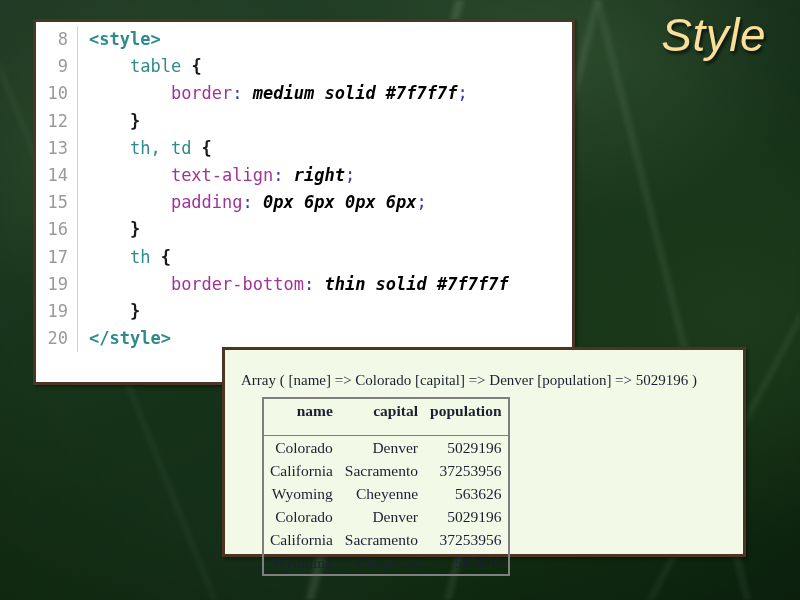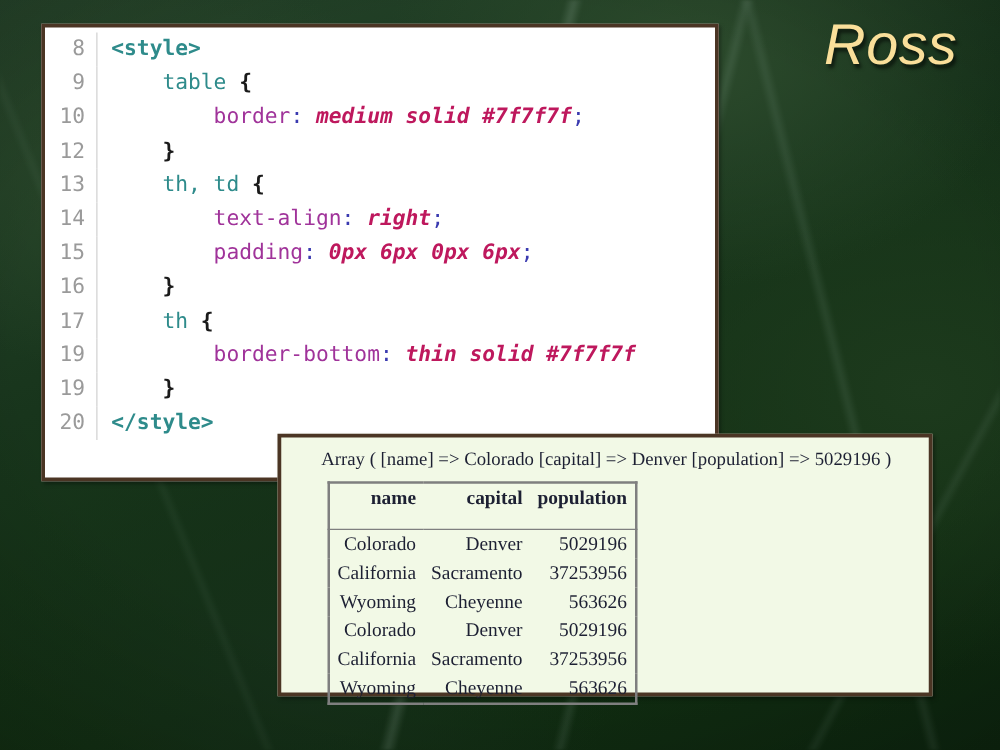--- a/index.html
+++ b/index.html
@@ -101,40 +101,41 @@
     padding-left: 11px;
     color: #222;
   }
 
   
   .t-tag   { color: #2e8b8b; font-weight: bold; }
   .t-sel   { color: #2e8b8b; }
   .t-brace { color: #1a1a1a; font-weight: bold; }
   .t-prop  { color: #a0339a; }
   .t-punct { color: #3a3ab0; }
-  .t-val   { color: #be185d; font-style: italic; font-weight: bold; text-align: right; }
+  .t-val   { color: #000000; font-style: italic; font-weight: bold; text-align: right; }
 
   
   .output-panel {
     position: absolute;
     left: 222px;
     top: 347px;
     width: 524px;
     height: 210px;
     background: #f2f9e6;
     border: 3px solid #4b3524;
     box-sizing: border-box;
     box-shadow: 2px 2px 3px rgba(0,0,0,0.35);
     font-family: "Liberation Serif", "DejaVu Serif", serif;
     color: #1d2033;
   }
   .array-line {
-    padding: 10px 0 0 32px;
+    padding: 10px 0 0 16px;
     font-size: 15px;
     white-space: nowrap;
+    margin-top: 12px;
   }
   .out-table-wrap {
     padding: 8px 0 0 37px;
   }
   table.out-table {
     border-collapse: collapse;
     border: 2px solid #7f7f7f;
     font-size: 15.5px;
     margin: 0;
   }
@@ -168,21 +169,21 @@
 </style>
 </head>
 <body>
 
 <div id="slide">
 
   <div class="bg-base"></div>
   <div class="bg-streaks"></div>
   <div class="bg-vignette"></div>
 
-  <div class="title">Ross</div>
+  <div class="title">Style</div>
 
   <div class="code-panel">
     <div class="code-inner" id="code-inner">
         <div class="code-line"><span class="gutter">8</span><span class="code-text"><span class="t-tag">&lt;style&gt;</span></span></div>
         <div class="code-line"><span class="gutter">9</span><span class="code-text">    <span class="t-sel">table </span><span class="t-brace">{</span></span></div>
         <div class="code-line"><span class="gutter">10</span><span class="code-text">        <span class="t-prop">border</span><span class="t-punct">: </span><span class="t-val">medium solid #7f7f7f</span><span class="t-punct">;</span></span></div>
         <div class="code-line"><span class="gutter">12</span><span class="code-text">    <span class="t-brace">}</span></span></div>
         <div class="code-line"><span class="gutter">13</span><span class="code-text">    <span class="t-sel">th, td </span><span class="t-brace">{</span></span></div>
         <div class="code-line"><span class="gutter">14</span><span class="code-text">        <span class="t-prop">text-align</span><span class="t-punct">: </span><span class="t-val">right</span><span class="t-punct">;</span></span></div>
         <div class="code-line"><span class="gutter">15</span><span class="code-text">        <span class="t-prop">padding</span><span class="t-punct">: </span><span class="t-val">0px 6px 0px 6px</span><span class="t-punct">;</span></span></div>

